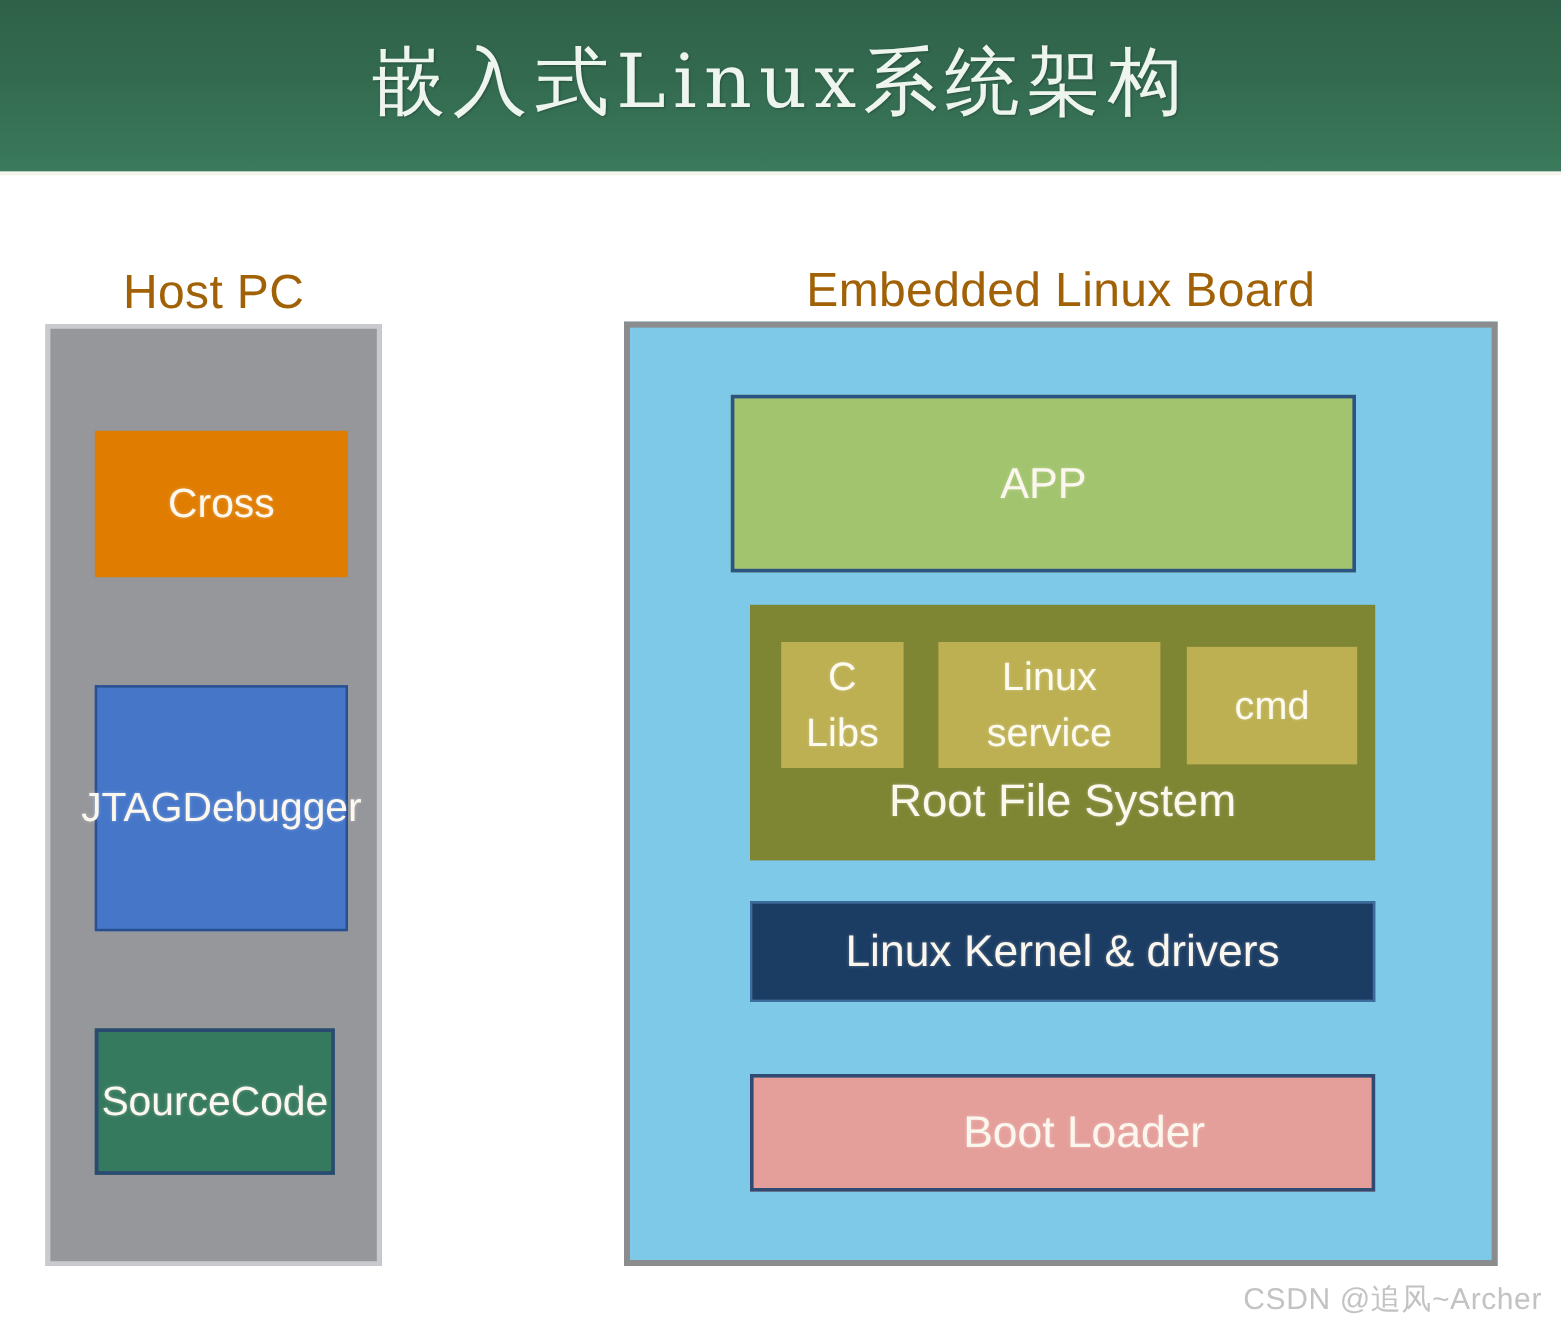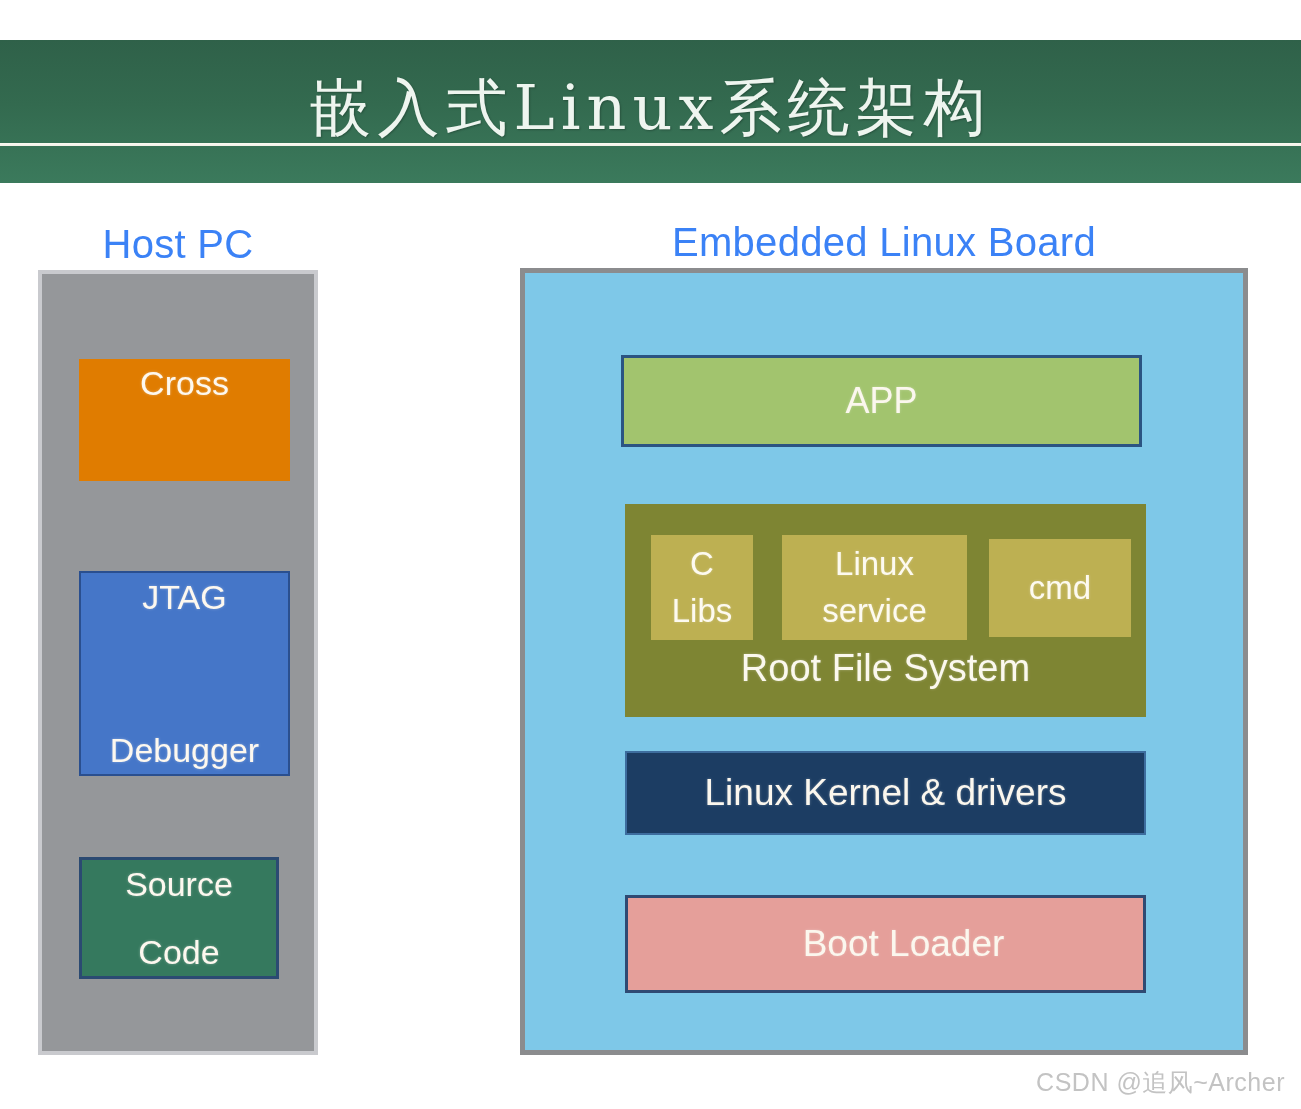--- a/index.html
+++ b/index.html
@@ -19,21 +19,20 @@
   
   #title-banner {
     position: absolute;
     left: 0; top: 0;
     width: 1301px;
     height: 143px;
     background: linear-gradient(to bottom, #2f6149 0%, #336a4f 45%, #3b7a5c 100%);
     display: flex;
     align-items: center;
     justify-content: center;
-    margin-top: 40px;
   }
   #title-text {
     color: #eef5ef;
     font-family: "DejaVu Serif", "Liberation Serif", serif;
     font-size: 62px;
     font-weight: 400;
     letter-spacing: 6px;
     line-height: 1;
     text-shadow: 1px 1px 2px rgba(0,0,0,0.25);
     transform: translateY(-4px);
@@ -42,21 +41,21 @@
     position: absolute;
     left: 0; top: 143px;
     width: 1301px;
     height: 3px;
     background: linear-gradient(to bottom, #fbfaf2, #f2f1e8);
   }
 
   
   .section-caption {
     position: absolute;
-    color: #3b82f6;
+    color: #a16207;
     font-size: 40px;
     font-weight: 400;
     letter-spacing: 0.3px;
     white-space: nowrap;
     text-align: center;
   }
   #caption-host-pc { left: 38px; top: 222px; width: 280px; }
   #caption-board   { left: 520px; top: 220px; width: 728px; }
 
   
@@ -66,23 +65,23 @@
     width: 280px; height: 785px;
     box-sizing: border-box;
     background: #95979a;
     border: 4px solid #c9cace;
   }
 
   .host-box {
     position: absolute;
     box-sizing: border-box;
     display: flex;
-    flex-direction: column;
-    align-items: center;
-    justify-content: space-between;
+    flex-direction: row;
+    align-items: center;
+    justify-content: center;
     color: #fdf8ef;
     font-size: 34px;
     line-height: 1.42;
     text-align: center;
     text-shadow: 0 0 3px rgba(255,255,255,0.35);
   }
   #box-cross-compiler {
     left: 37px; top: 85px;
     width: 211px; height: 122px;
     background: #e07c00;
@@ -116,25 +115,24 @@
     display: flex;
     align-items: center;
     justify-content: center;
     color: #fbf7ee;
     font-size: 36px;
     text-align: center;
     text-shadow: 0 0 3px rgba(255,255,255,0.3);
   }
 
   #box-app {
-    left: 96px; top: 56px;
-    width: 521px; height: 92px;
+    left: 84px; top: 56px;
+    width: 521px; height: 148px;
     background: #a2c46e;
     border: 3px solid #2b5482;
-    margin-top: 26px;
   }
 
   #box-rootfs {
     left: 100px; top: 231px;
     width: 521px; height: 213px;
     background: #7e8533;
     display: block;
   }
   #rootfs-subrow {
     position: absolute;

